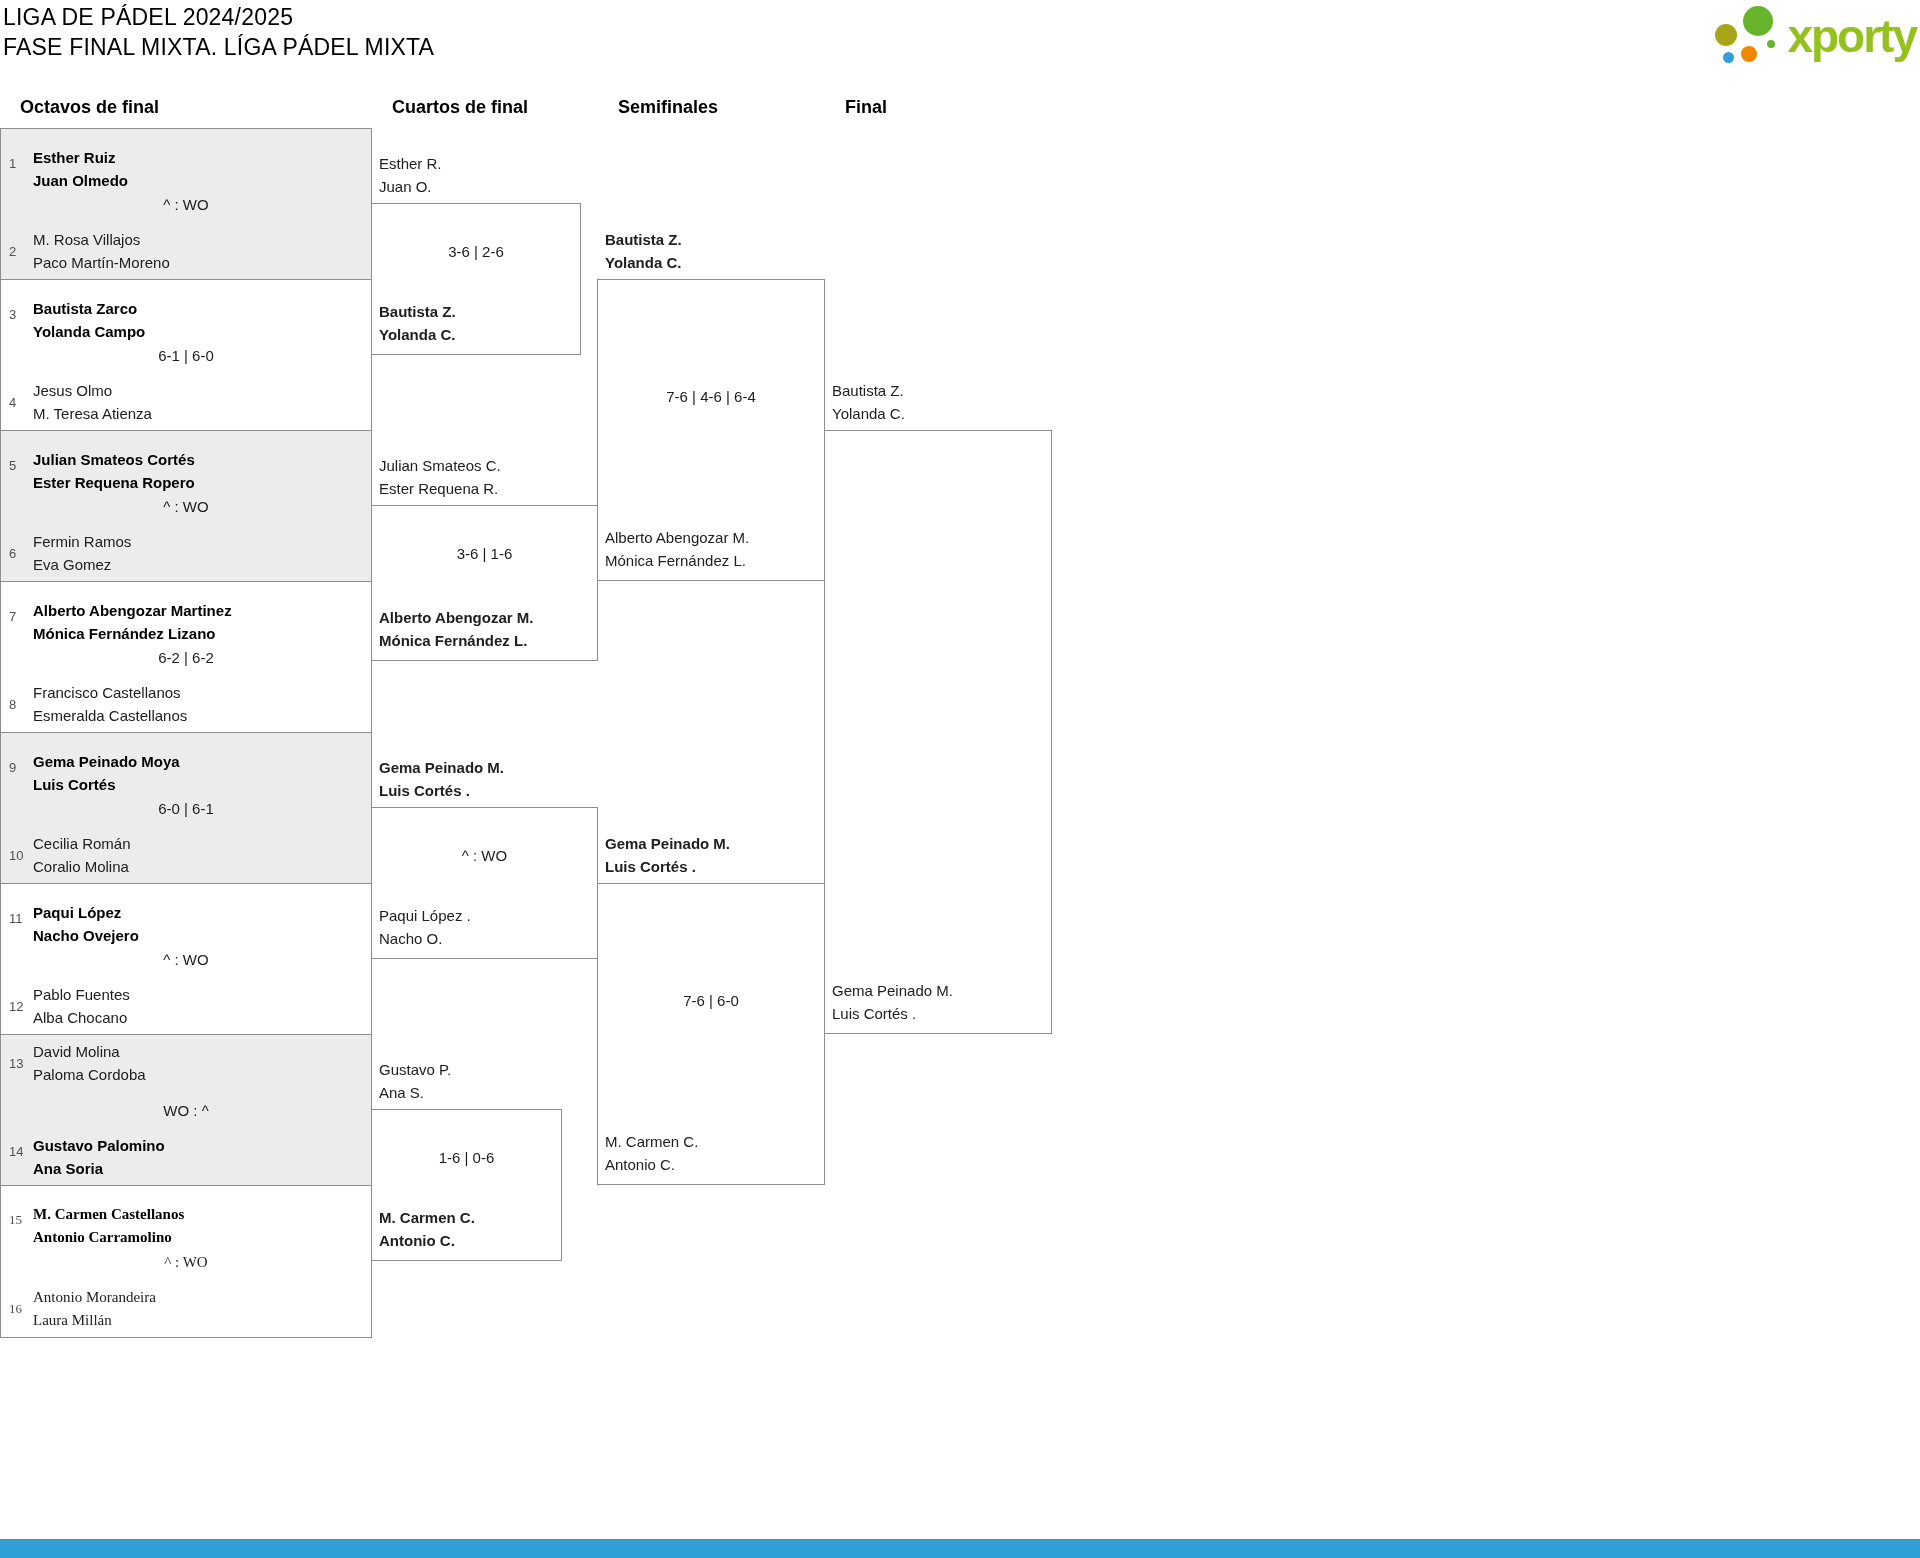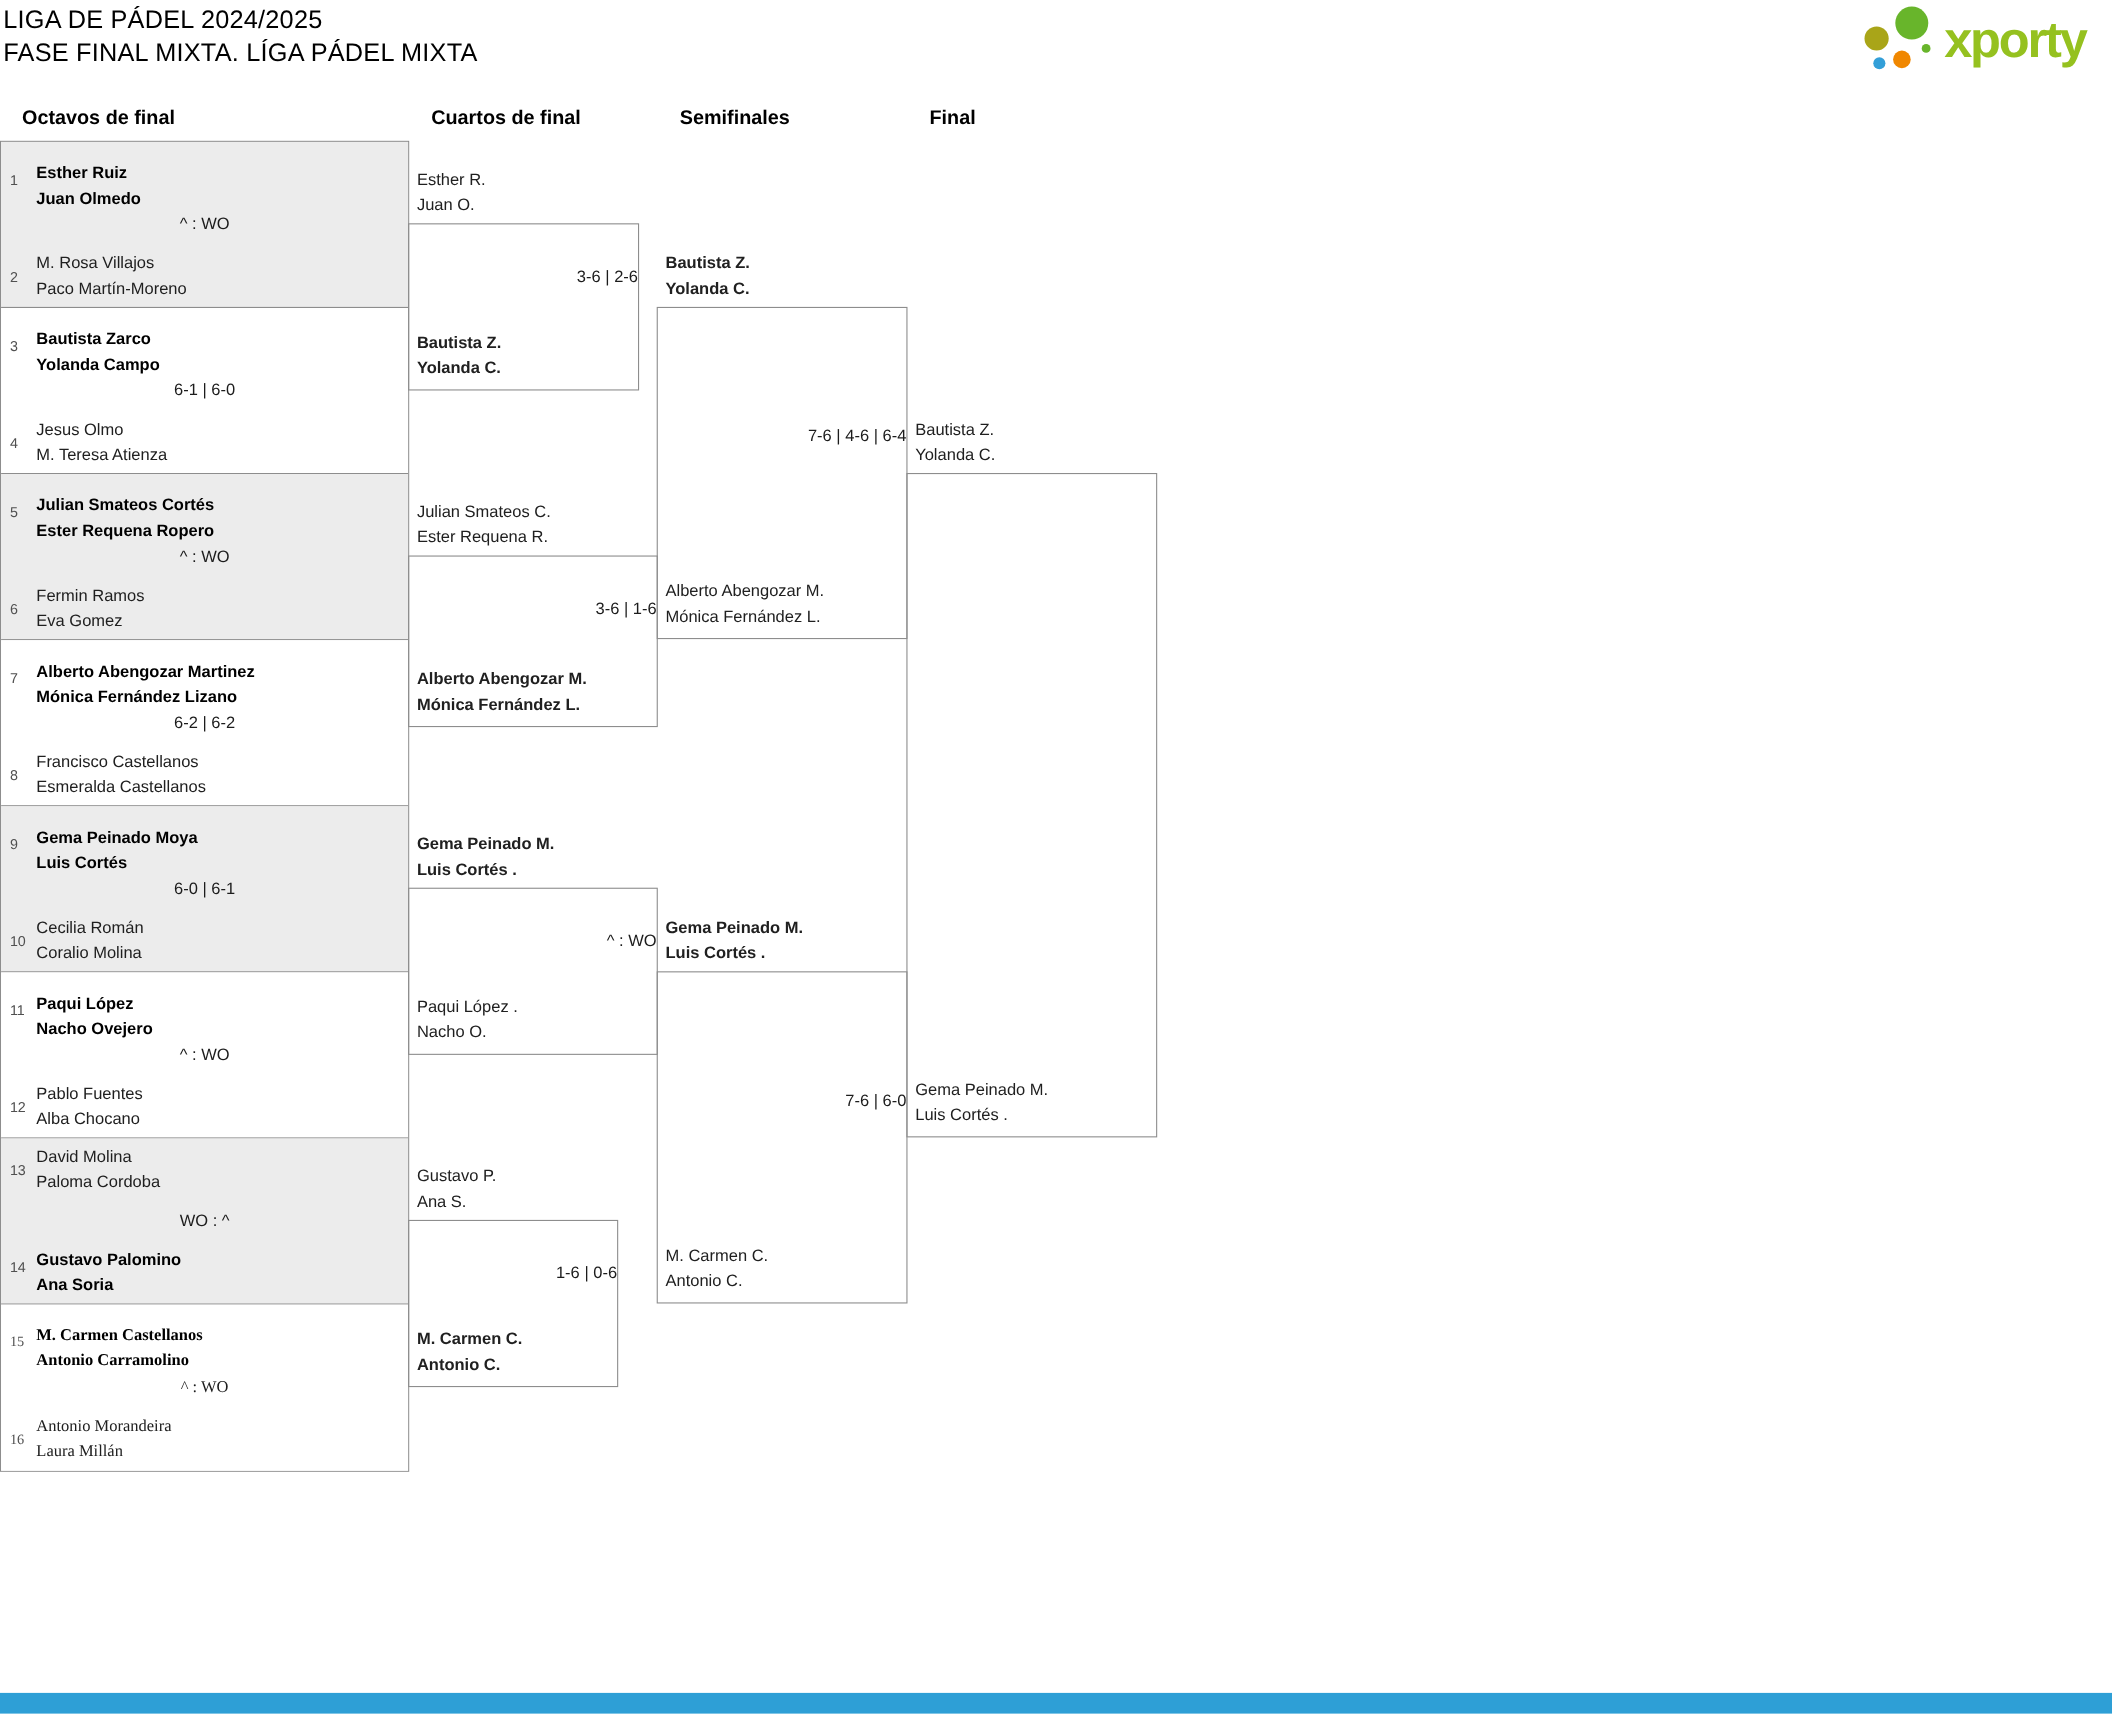--- a/index.html
+++ b/index.html
@@ -4,21 +4,21 @@
 <style>
   html, body { margin: 0; padding: 0; }
   body { font-family: "Liberation Sans", "DejaVu Sans", sans-serif; background: #ffffff; }
   .page { position: relative; width: 1920px; height: 1558px; background: #fff; overflow: hidden; }
 
   
   .titles { position: absolute; left: 3px; top: 2px; }
   .titles .t { font-size: 23px; font-weight: 400; line-height: 30px; color: #000; letter-spacing: 0.2px; }
 
   
-  .logo { position: absolute; top: 4px; right: 24px; display: flex; align-items: center; gap: 8px; cursor: pointer; }
+  .logo { position: absolute; top: 4px; right: 4px; display: flex; align-items: center; gap: 8px; cursor: pointer; }
   .dots { position: relative; width: 66px; height: 64px; }
   .dot { position: absolute; border-radius: 50%; }
   .d1 { width: 30px; height: 30px; left: 30px; top: 2px; background: #68b52b; }
   .d2 { width: 22px; height: 22px; left: 2px; top: 20px; background: #a9a518; }
   .d3 { width: 16px; height: 16px; left: 28px; top: 42px; background: #f08700; }
   .d4 { width: 11px; height: 11px; left: 10px; top: 48px; background: #339fd8; }
   .d5 { width: 8px; height: 8px; left: 54px; top: 36px; background: #68b52b; }
   .logo-text { font-size: 46px; font-weight: 700; color: #95c11f; letter-spacing: -2px; line-height: 64px; }
 
   
@@ -38,21 +38,21 @@
   .team.bot { bottom: 5px; }
   .seed { width: 24px; flex: none; font-size: 13px; color: #505050; }
   .names { font-size: 15px; line-height: 23px; color: #202020; white-space: nowrap; }
   .bold { font-weight: 700; color: #000; margin-top: 12px; }
   .score { position: absolute; left: 0; right: 0; top: 50%; transform: translateY(-50%); text-align: center; font-size: 15px; color: #1c1c1c; }
 
   
   .box { position: absolute; border: 1px solid #8d8d8d; box-sizing: border-box; }
   .box .above { position: absolute; left: 7px; bottom: 100%; margin-bottom: 6px; font-size: 15px; line-height: 23px; color: #202020; white-space: nowrap; }
   .box .inside { position: absolute; left: 7px; bottom: 8px; font-size: 15px; line-height: 23px; color: #202020; white-space: nowrap; }
-  .box .mid { position: absolute; left: 0; right: 0; text-align: right; font-size: 15px; line-height: 23px; color: #1c1c1c; }
+  .box .mid { position: absolute; left: 0; right: 0; text-align: center; font-size: 15px; line-height: 23px; color: #1c1c1c; }
   .qf .mid { top: 36px; }
   .sf .mid { top: 105px; }
   .qf0 { left: 371px; top: 203px;  width: 210px; height: 152px; }
   .qf1 { left: 371px; top: 505px;  width: 227px; height: 156px; }
   .qf2 { left: 371px; top: 807px;  width: 227px; height: 152px; }
   .qf3 { left: 371px; top: 1109px; width: 191px; height: 152px; }
   .sf0 { left: 597px; top: 279px;  width: 228px; height: 302px; }
   .sf1 { left: 597px; top: 883px;  width: 228px; height: 302px; }
   .fin { left: 824px; top: 430px;  width: 228px; height: 604px; }
 

